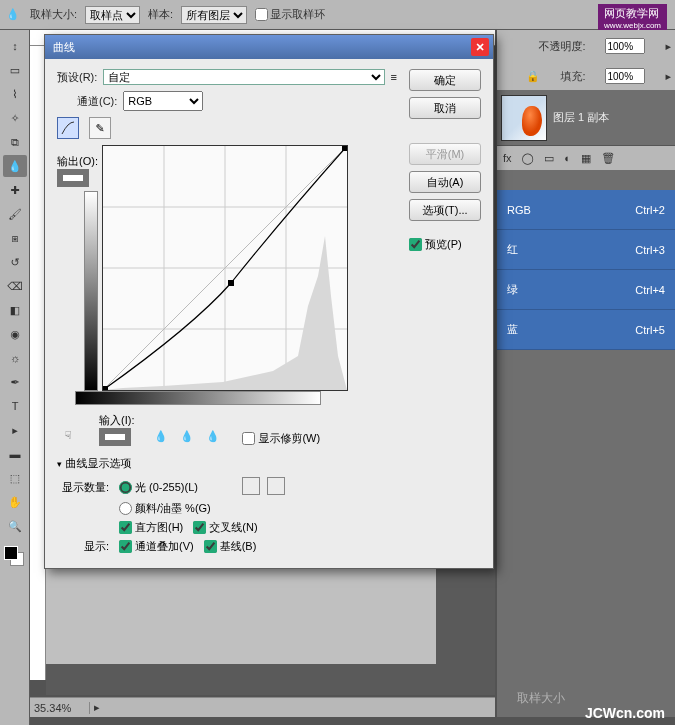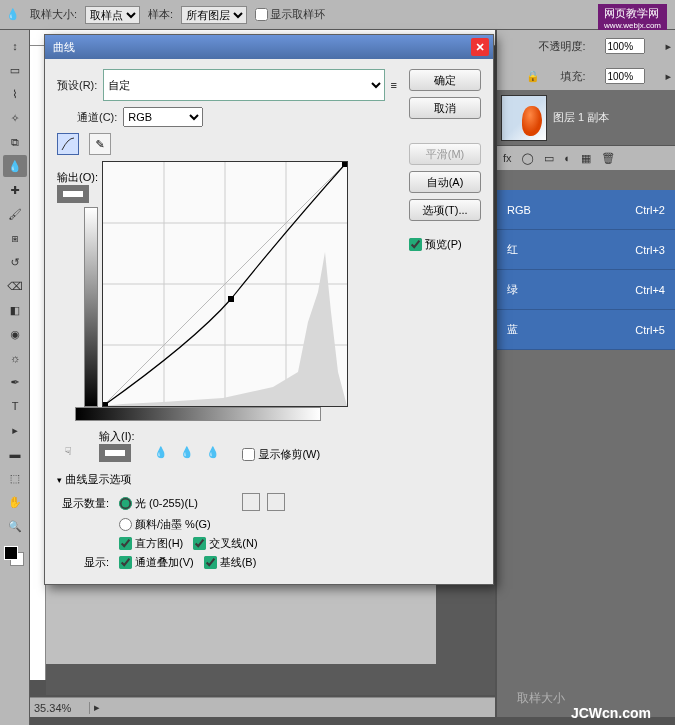--- a/index.html
+++ b/index.html
@@ -5,21 +5,21 @@
 * { box-sizing: border-box; margin: 0; padding: 0; font-family: "Microsoft YaHei", Arial, sans-serif; font-size: 11px; }
 body { width: 675px; height: 725px; background: #535353; overflow: hidden; position: relative; }
 
 .options-bar { height: 30px; background: #b8b8b8; border-bottom: 1px solid #5a5a5a; display: flex; align-items: center; padding: 0 6px; gap: 8px; }
 .options-bar .eyedrop-ico { width: 16px; height: 16px; display: flex; align-items: center; }
 .options-bar label { color: #333; }
 .options-bar select { height: 18px; font-size: 11px; background: #e8e8e8; border: 1px solid #888; }
 .options-bar .chk { display: flex; align-items: center; gap: 2px; }
 
 .watermark-top { position: absolute; top: 4px; right: 8px; background: #701a75; color: #fff; font-size: 10px; padding: 2px 6px; }
-.watermark-bottom { position: absolute; bottom: 4px; right: 24px; color: #fff; font-size: 14px; font-weight: bold; }
+.watermark-bottom { position: absolute; bottom: 4px; right: 10px; color: #fff; font-size: 14px; font-weight: bold; }
 .watermark-mid { position: absolute; bottom: 18px; right: 110px; color: #ccc; font-size: 12px; opacity: .7; }
 
 .toolbox { position: absolute; left: 0; top: 30px; width: 30px; bottom: 0; background: #b8b8b8; border-right: 1px solid #5a5a5a; display: flex; flex-direction: column; padding-top: 4px; }
 .toolbox .tool { width: 24px; height: 22px; margin: 1px 3px; display: flex; align-items: center; justify-content: center; color: #333; cursor: pointer; border-radius: 2px; }
 .toolbox .tool.sel { background: #7a7a7a; color: #fff; }
 .toolbox .swatches { margin-top: 8px; position: relative; height: 30px; }
 .toolbox .fg { position: absolute; left: 4px; top: 0; width: 14px; height: 14px; background: #000; border: 1px solid #fff; }
 .toolbox .bg { position: absolute; left: 10px; top: 6px; width: 14px; height: 14px; background: #fff; border: 1px solid #888; }
 
 .ruler-v { position: absolute; left: 30px; top: 46px; width: 16px; bottom: 45px; background: #fff; border-right: 1px solid #888; }
@@ -52,21 +52,21 @@
 .dialog { position: absolute; left: 44px; top: 34px; width: 450px; background: #ececec; border: 1px solid rgba(0,0,0,.6); box-shadow: 4px 4px 10px rgba(0,0,0,.5); }
 .dlg-title { height: 24px; background: linear-gradient(#6a93d8,#4b6fa8); color: #fff; display: flex; align-items: center; justify-content: space-between; padding: 0 4px 0 8px; font-size: 12px; }
 .dlg-title .close { width: 18px; height: 18px; background: #e33; color: #fff; display: flex; align-items: center; justify-content: center; font-weight: bold; border-radius: 2px; cursor: pointer; }
 .dlg-body { padding: 10px 12px; display: flex; gap: 12px; }
 .dlg-left { flex: 1; }
 .dlg-right { width: 72px; display: flex; flex-direction: column; gap: 6px; }
 .btn { height: 22px; background: linear-gradient(#fafafa,#dcdcdc); border: 1px solid #888; border-radius: 3px; display: flex; align-items: center; justify-content: center; cursor: pointer; font-size: 11px; }
 .btn.disabled { color: #999; border-color: #bbb; }
 .row { display: flex; align-items: center; gap: 6px; margin-bottom: 6px; }
 .row label { color: #222; }
-select.combo { flex: 1; height: 32px; background: #fff; border: 1px solid #7a9; }
+select.combo { flex: 1; height: 16px; background: #fff; border: 1px solid #7a9; }
 select.small { width: 80px; height: 20px; }
 .grad-v { width: 14px; height: 246px; background: linear-gradient(to bottom,#fff,#000); border: 1px solid #888; margin-top: 0; }
 .curve-box { width: 246px; height: 246px; background: #fafafa; border: 1px solid #333; position: relative; }
 .curve-box .grid line { stroke: #ccc; stroke-width: 1; }
 .curve-box .hist { fill: #d8d8d8; }
 .curve-box .diag { stroke: #bbb; stroke-width: 1; }
 .curve-box .curve { stroke: #000; stroke-width: 1.2; fill: none; }
 .curve-box .pt { fill: #000; }
 .grad-h { width: 246px; height: 14px; background: linear-gradient(to right,#000,#fff); border: 1px solid #888; margin-left: 18px; }
 .io-block { display: flex; flex-direction: column; align-items: flex-start; margin-top: 4px; }

